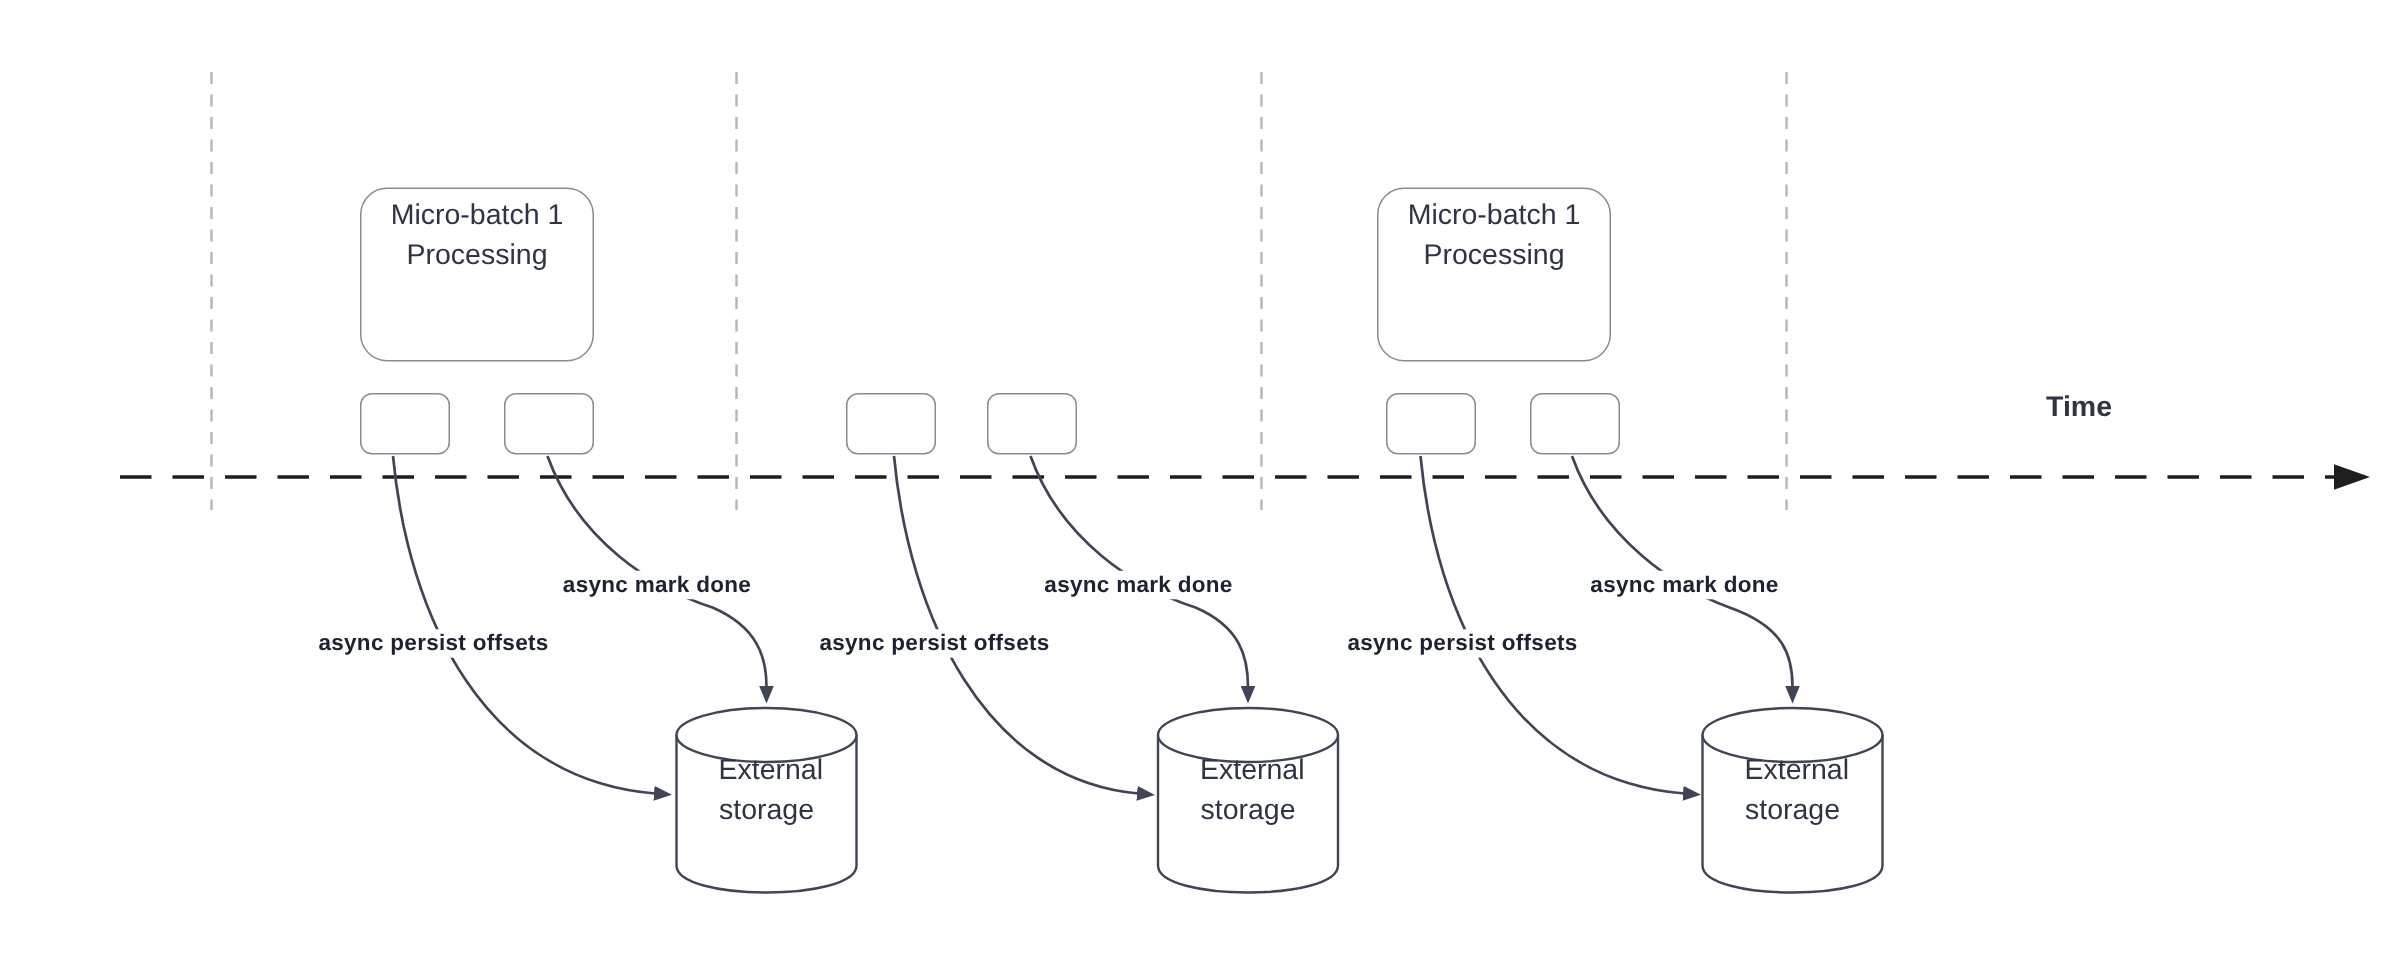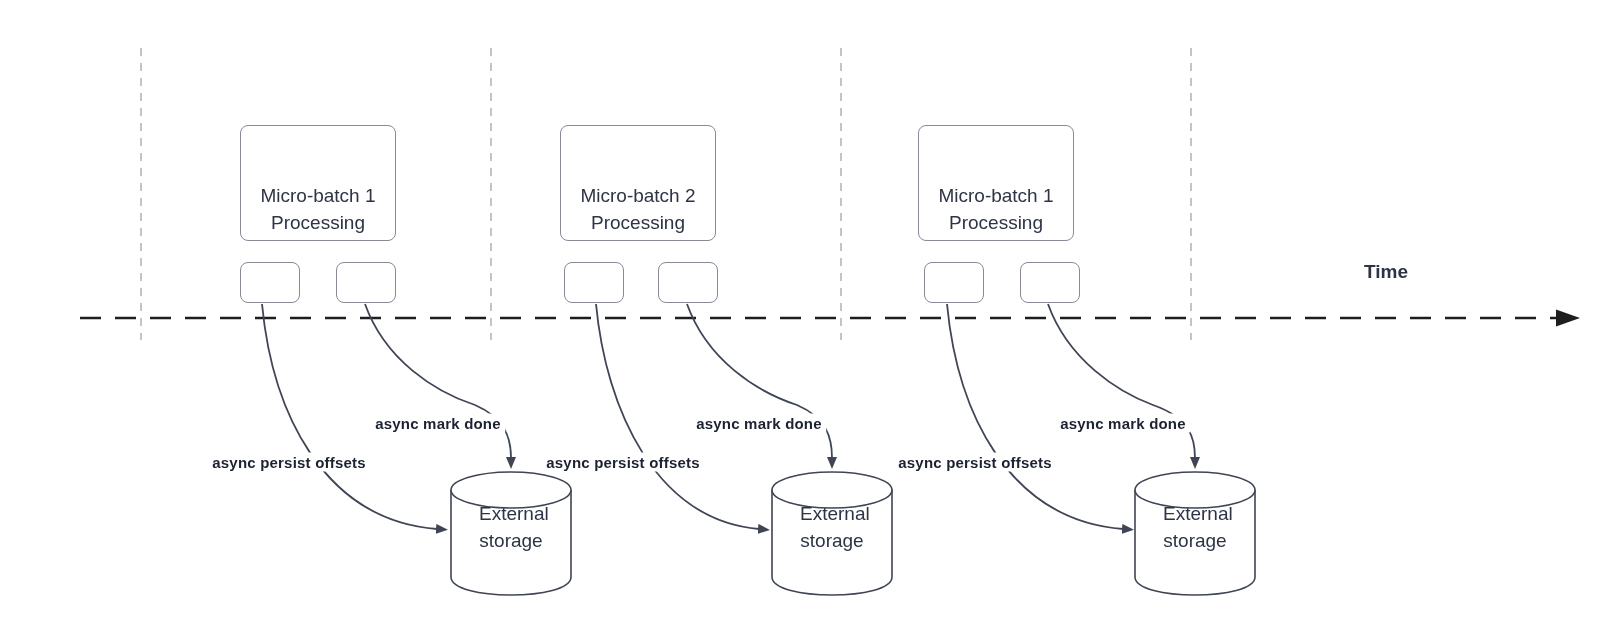--- a/index.html
+++ b/index.html
@@ -19,35 +19,35 @@
   }
   .canvas svg{position:absolute;left:0;top:0;}
   .gridline{stroke:var(--gridline);stroke-width:1.6;stroke-dasharray:8 7;fill:none;}
   .timeline-line{stroke:var(--timeline);stroke-width:2.4;stroke-dasharray:21 14;fill:none;}
   .timeline-head{fill:var(--timeline);stroke:none;}
   .connector{stroke:var(--connector);stroke-width:1.8;fill:none;}
   .cyl{stroke:var(--connector);stroke-width:1.6;fill:#ffffff;}
   .arrowhead{fill:var(--connector);}
   .process-box{
     position:absolute;width:156px;height:116px;border:1.5px solid var(--shape-border);
-    border-radius:8px;background:#fff;display:flex;align-items:flex-end;justify-content:center;
+    border-radius:18px;background:#fff;display:flex;align-items:flex-start;justify-content:center;
     text-align:center;font-size:19px;line-height:27px;color:var(--text);padding:4px 10px;
   }
   .mini-box{
     position:absolute;width:60px;height:41px;border:1.5px solid var(--shape-border);
     border-radius:8px;background:#fff;
   }
   .storage-label{
     position:absolute;width:120px;text-align:center;font-size:19px;line-height:27px;
     color:var(--text);transform:translateX(-50%);padding:0 28px;
   }
   .edge-label{
     position:absolute;transform:translate(-50%,-50%);background:#fff;
     font-size:15px;font-weight:bold;color:var(--label-text);white-space:nowrap;
-    padding:1px 4px;letter-spacing:.2px;margin-top:33px;
+    padding:1px 4px;letter-spacing:.2px;
   }
   .time-label{
     position:absolute;transform:translate(-50%,-50%);font-size:19px;color:var(--text);
     white-space:nowrap;
   }
 </style>
 </head>
 <body>
 
 <div class="canvas">
@@ -86,23 +86,20 @@
     </g>
     <g>
       <path class="cyl" d="M1135,490 L1135,577 C1135,601 1255,601 1255,577 L1255,490"></path>
       <ellipse class="cyl" cx="1195" cy="490" rx="60" ry="18"></ellipse>
     </g>
   </svg>
 
   <div class="process-box" style="left:240px;top:125px;">
     <span>Micro-batch 1 Processing</span>
   </div>
-  <div class="process-box" style="left:560px;top:125px;">
-    <span>Micro-batch 2 Processing</span>
-  </div>
   <div class="process-box" style="left:918px;top:125px;">
     <span>Micro-batch 1 Processing</span>
   </div>
 
   <div class="mini-box" style="left:240px;top:262px;"></div>
   <div class="mini-box" style="left:336px;top:262px;"></div>
   <div class="mini-box" style="left:564px;top:262px;"></div>
   <div class="mini-box" style="left:658px;top:262px;"></div>
   <div class="mini-box" style="left:924px;top:262px;"></div>
   <div class="mini-box" style="left:1020px;top:262px;"></div>

